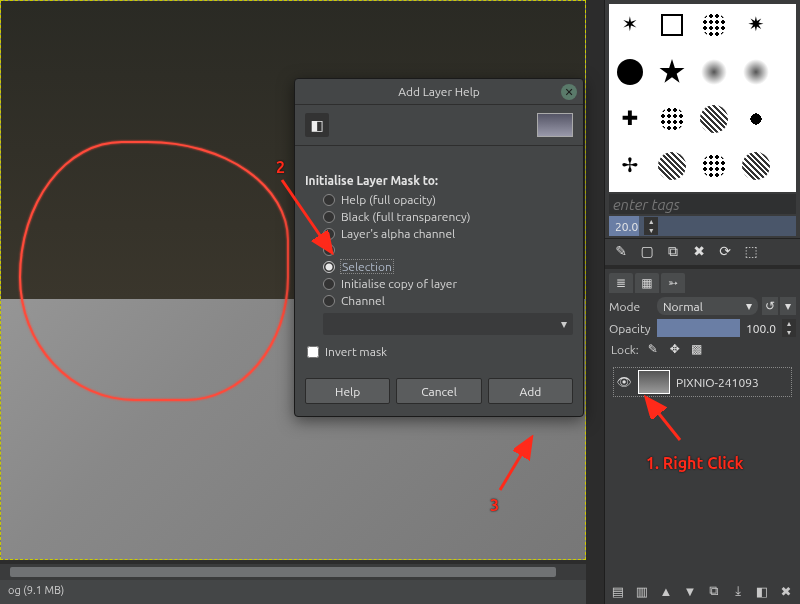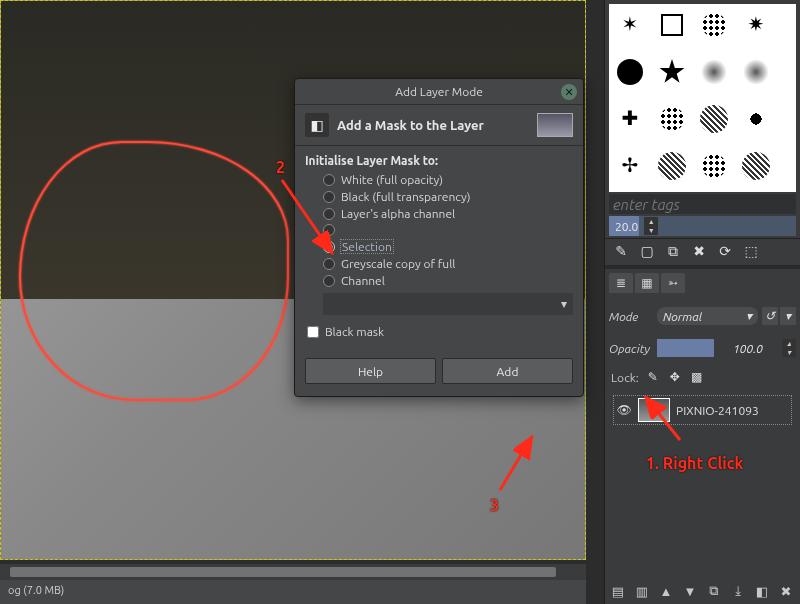--- a/index.html
+++ b/index.html
@@ -44,28 +44,28 @@
   .stepper{width:14px;background:#333;color:#ccc;text-align:center;font-size:8px;line-height:9px;}
 
   .icon-strip{display:flex;gap:10px;padding:4px 8px;align-items:center;border-top:1px solid #222;margin-top:2px;}
   .icon-strip span{width:16px;height:16px;display:inline-flex;align-items:center;justify-content:center;color:#ddd;font-size:14px;cursor:pointer;}
 
   .divider{height:4px;background:#2a2a2a;margin:2px 0;}
 
   .tab-strip{display:flex;gap:2px;padding:2px 4px;}
   .tab-strip .tab{width:24px;height:20px;background:#4a4c4d;border-radius:2px 2px 0 0;display:flex;align-items:center;justify-content:center;}
 
-  .mode-row,.opacity-row{display:flex;align-items:center;height:22px;margin:10px 4px;font-style:italic;}
+  .mode-row,.opacity-row{display:flex;align-items:center;height:22px;margin:0 4px;}
   .mode-row .lbl,.opacity-row .lbl{width:48px;color:#d0d0d0;}
   .mode-select{flex:1;background:#4a4c4d;color:#e0e0e0;padding:2px 6px;border-radius:8px;display:flex;justify-content:space-between;align-items:center;}
   .mode-side{display:flex;gap:2px;margin-left:4px;}
   .mode-side span{width:16px;height:18px;background:#4a4c4d;display:flex;align-items:center;justify-content:center;color:#ddd;}
   .opacity-track{flex:1;height:18px;background:#4a566a;position:relative;}
   .opacity-track::before{content:"";position:absolute;inset:0;background:#6a7ea5;}
-  .opacity-val{padding:0 19px;color:#e8e8e8;}
+  .opacity-val{padding:0 6px;color:#e8e8e8;}
 
   .lock-row{display:flex;align-items:center;gap:6px;margin:2px 6px;color:#c8c8c8;}
   .lock-row .ico{width:16px;height:16px;display:inline-flex;align-items:center;justify-content:center;color:#ddd;}
 
   .layer-list{margin:6px 4px;padding:4px;}
   .layer-row{display:flex;align-items:center;gap:6px;padding:2px;border:1px dotted #888;}
   .eye{width:16px;text-align:center;color:#ddd;}
   .thumb{width:32px;height:24px;border:1px solid #fff;background:linear-gradient(#555,#999);}
   .layer-name{color:#e0e0e0;}
 
@@ -79,21 +79,21 @@
     color:#d8d8d8;font-size:12px;position:relative;}
   .dlg-close{position:absolute;right:6px;top:5px;width:16px;height:16px;border-radius:50%;background:#5a7a6a;
     color:#1a1a1a;font-size:11px;display:flex;align-items:center;justify-content:center;cursor:pointer;}
   .dlg-header{display:flex;align-items:center;gap:8px;padding:8px 10px;border-bottom:1px solid #2e2e2e;}
   .dlg-ic{width:24px;height:24px;background:#333;border-radius:2px;display:flex;align-items:center;justify-content:center;color:#eee;font-size:14px;}
   .dlg-htext{flex:1;color:#e6e6e6;}
   .dlg-htext .h1{font-weight:600;font-size:13px;}
   .dlg-htext .h2{font-size:10px;color:#bdbdbd;}
   .dlg-thumb{width:36px;height:24px;border:1px solid #aaa;background:linear-gradient(#556,#99a);}
 
-  .dlg-body{padding:8px 10px 4px 10px;}
+  .dlg-body{padding:8px 10px 4px 10px;margin-top:20px;}
   .init-label{font-weight:600;color:#e4e4e4;margin-bottom:4px;}
   .radio{display:flex;align-items:center;gap:6px;padding:2px 0 2px 18px;color:#d6d6d6;cursor:pointer;}
   .radio input{appearance:none;width:12px;height:12px;border-radius:50%;border:1px solid #888;background:#333;}
   .radio input:checked{background:radial-gradient(#e8e8e8 0 3px,#333 4px);border-color:#ccc;}
   .radio.sel{color:#aeb8c8;align-items:center;}
   .radio.sel span{outline:1px dotted #888;padding:0 1px;}
   .channel-select{margin:4px 0 8px 18px;height:22px;background:#3a3b3c;border-radius:2px;display:flex;align-items:center;justify-content:flex-end;padding:0 6px;color:#ccc;}
   .check{display:flex;align-items:center;gap:6px;margin:10px 0 8px 2px;color:#d6d6d6;}
   .check input{width:12px;height:12px;}
   .dlg-buttons{display:flex;gap:6px;padding:8px 10px 12px 10px;align-items:flex-end;}
@@ -103,21 +103,21 @@
   .anno{position:absolute;color:#ff2a1a;font-weight:bold;font-size:16px;pointer-events:none;text-shadow:0 0 2px #000;}
   .arrow{stroke:#ff2a1a;fill:#ff2a1a;}
 </style>
 </head>
 <body>
 
 <div class="canvas-area">
   <div class="dog-shape"></div>
 </div>
 <div class="scrollbar-h"></div>
-<div class="status">og (7.0 MB)</div>
+<div class="status">og (9.1 MB)</div>
 
 <div class="right-panel">
   <div class="swatches">
     <div class="swatch">
         <span class="sparkle">✶</span>
       </div>
     <div class="swatch">
         <span class="square-out"></span>
       </div>
     <div class="swatch">
@@ -233,67 +233,67 @@
     <span>▼</span>
     <span>⧉</span>
     <span>⤓</span>
     <span>◧</span>
     <span>✖</span>
   </div>
 </div>
 
 <div class="dialog">
   <div class="dlg-title">
-    <span>Add Layer Mode</span>
+    <span>Add Layer Help</span>
     <span class="dlg-close">✕</span>
   </div>
   <div class="dlg-header">
     <div class="dlg-ic">◧</div>
     <div class="dlg-htext">
-      <div class="h1">Add a Mask to the Layer</div>
     </div>
     <div class="dlg-thumb"></div>
   </div>
   <div class="dlg-body">
     <div class="init-label">Initialise Layer Mask to:</div>
     <label class="radio">
         <input type="radio" name="m" style="">
-        <span>White (full opacity)</span>
+        <span>Help (full opacity)</span>
       </label>
     <label class="radio">
         <input type="radio" name="m" style="">
         <span>Black (full transparency)</span>
       </label>
     <label class="radio">
         <input type="radio" name="m" style="">
         <span>Layer's alpha channel</span>
       </label>
     <label class="radio">
         <input type="radio" name="m" style="">
       </label>
     <label class="radio sel">
         <input type="radio" name="m" checked="" style="">
         <span>Selection</span>
       </label>
     <label class="radio">
         <input type="radio" name="m" style="">
-        <span>Greyscale copy of full</span>
+        <span>Initialise copy of layer</span>
       </label>
     <label class="radio">
         <input type="radio" name="m" style="">
         <span>Channel</span>
       </label>
     <div class="channel-select">▾</div>
     <label class="check">
         <input type="checkbox" style="">
-        <span>Black mask</span>
+        <span>Invert mask</span>
       </label>
   </div>
   <div class="dlg-buttons">
     <button>Help</button>
+    <button>Cancel</button>
     <button>Add</button>
   </div>
 </div>
 
 <svg style="position:absolute;left:0;top:0;width:800px;height:604px;pointer-events:none">
   <defs>
       <marker id="ah" markerWidth="8" markerHeight="8" refX="6" refY="3" orient="auto">
         <path d="M0,0 L7,3 L0,6 Z" class="arrow"></path>
       </marker>
     </defs>

